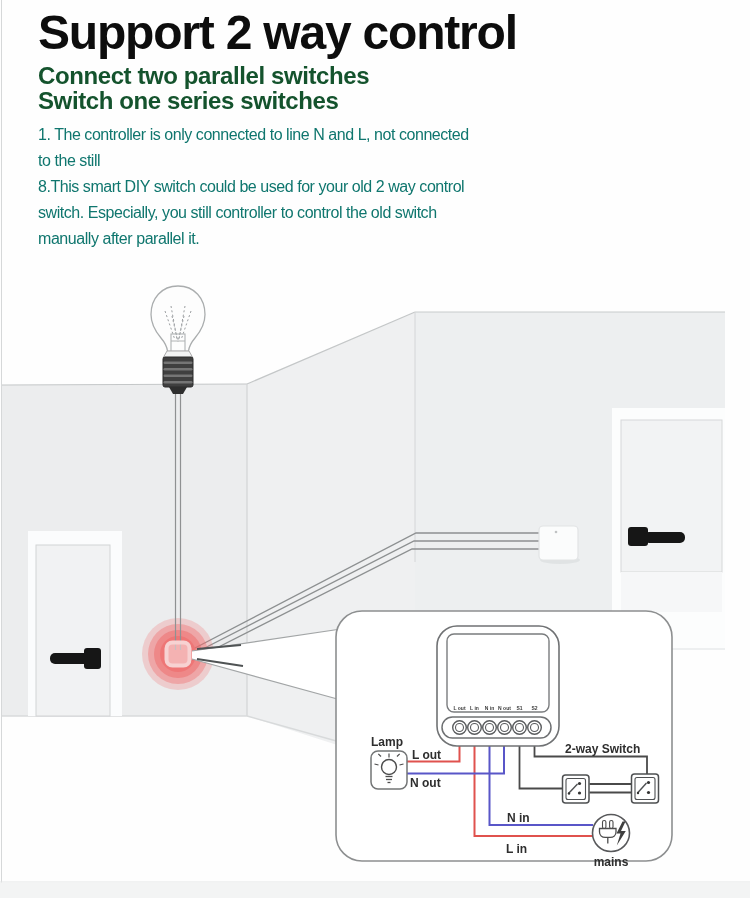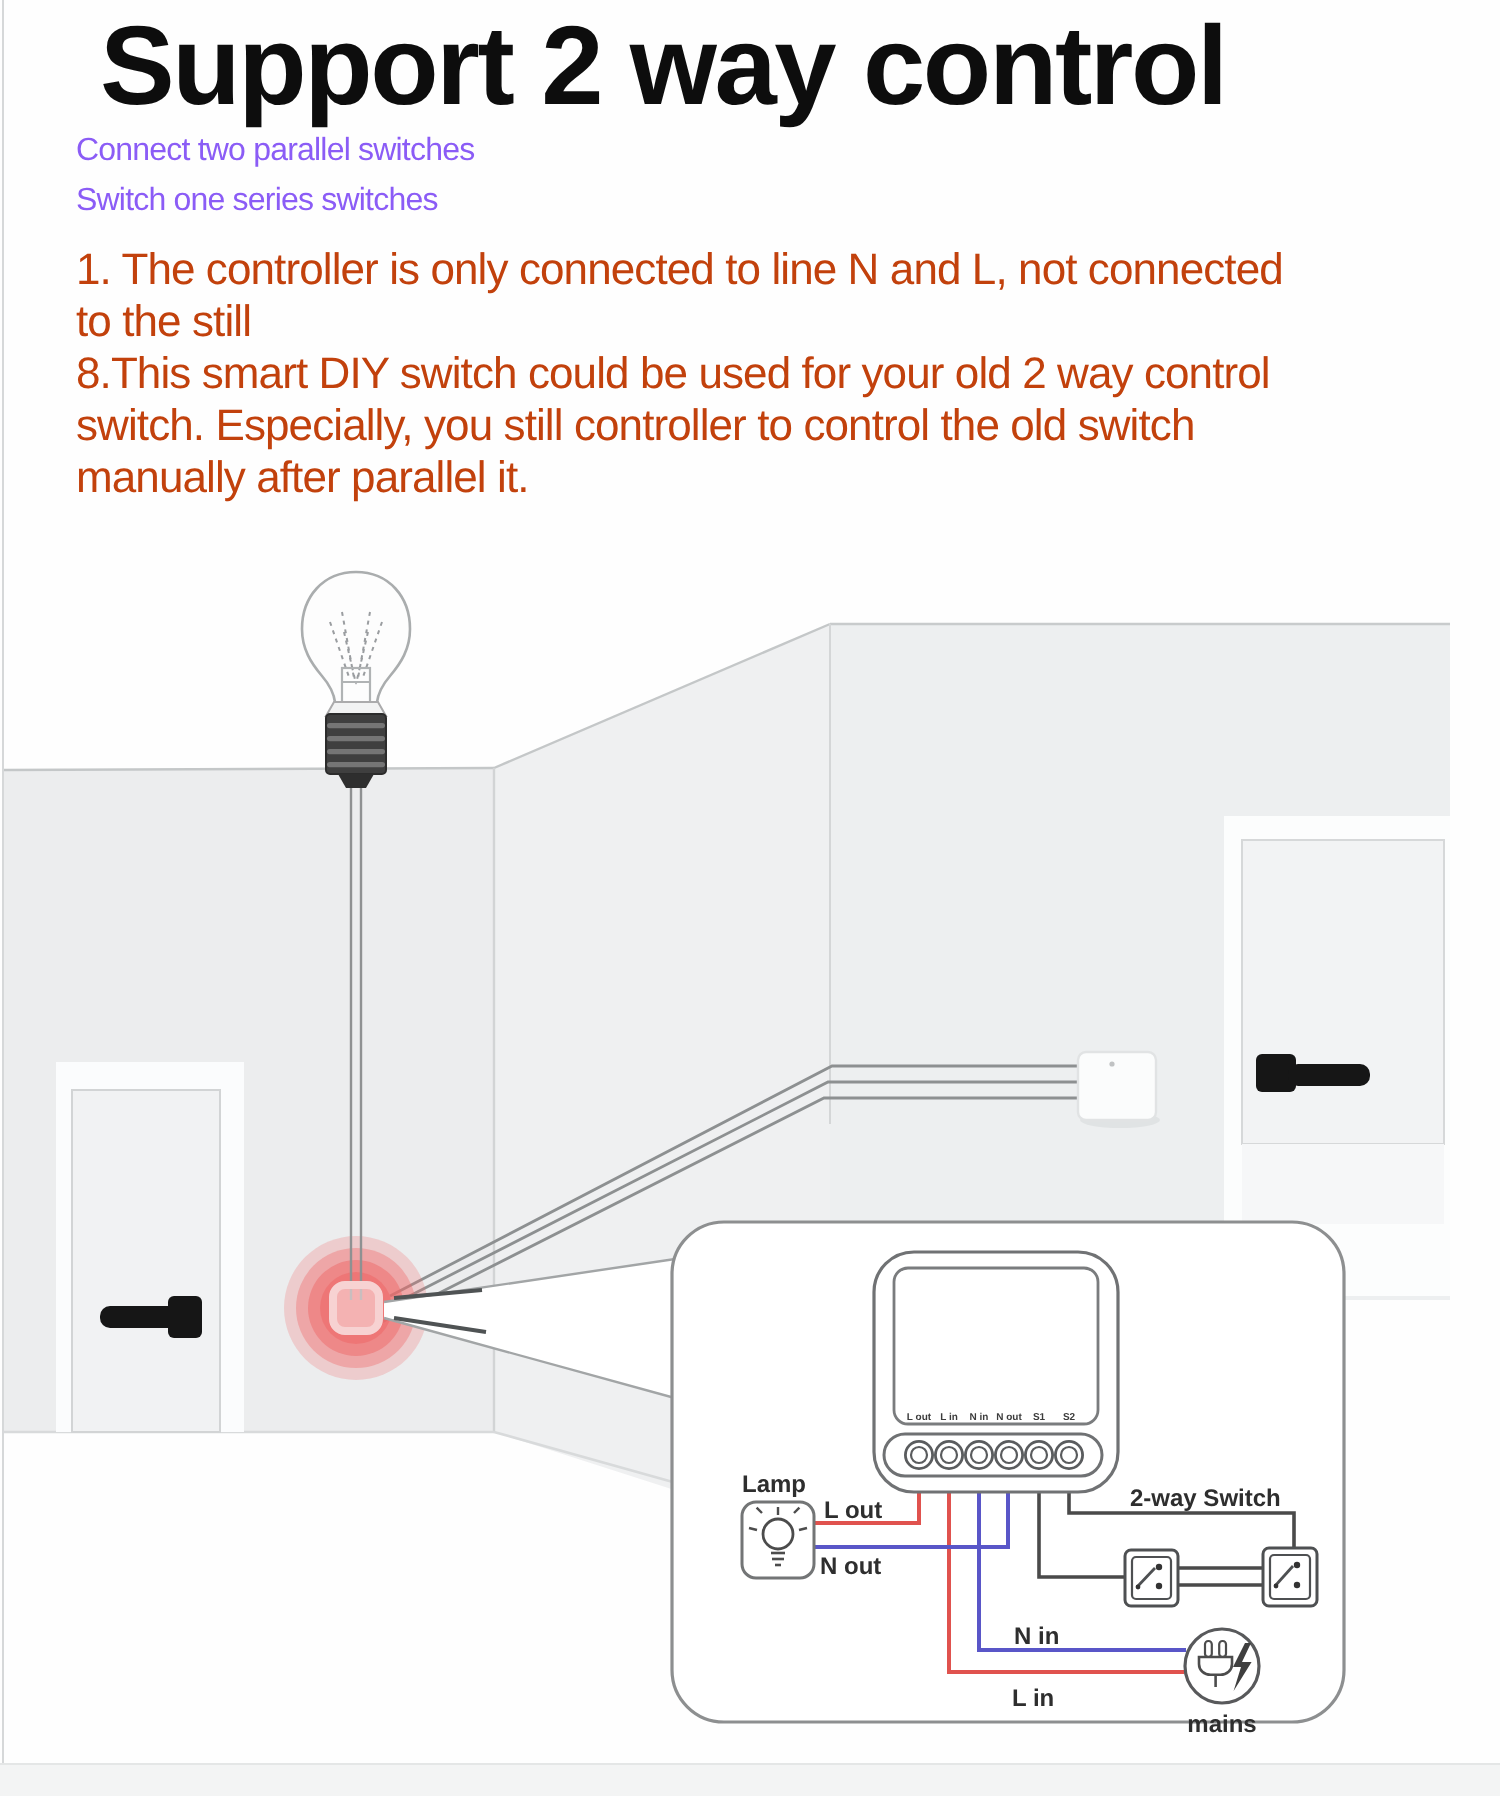--- a/index.html
+++ b/index.html
@@ -1,25 +1,25 @@
 <!DOCTYPE html>
 <html><head>
 <meta charset="utf-8">
 <style>
   html,body{margin:0;padding:0;}
   body{width:750px;height:898px;background:#ffffff;overflow:hidden;position:relative;
        font-family:"Liberation Sans", sans-serif;}
   .page{position:absolute;inset:0;width:750px;height:898px;background:#fefefe;}
   .left-border{position:absolute;left:1px;top:0;width:1px;height:898px;background:#d6d8d9;}
   .header{position:absolute;left:38px;top:10px;right:10px;}
-  .title{font-size:56px;font-weight:700;color:#0d0d0d;letter-spacing:-1.2px;line-height:46px;
-         white-space:nowrap;margin-left:12px;}
-  .subtitle{margin-top:7px;font-size:16px;color:#8b5cf6;letter-spacing:-0.4px;line-height:25px;}
+  .title{font-size:48px;font-weight:700;color:#0d0d0d;letter-spacing:-1.2px;line-height:46px;
+         white-space:nowrap;}
+  .subtitle{margin-top:7px;font-size:24px;color:#14532d;letter-spacing:-0.4px;line-height:25px;font-weight:bold;}
   .subtitle div{white-space:nowrap;}
-  .notes{margin-top:9px;font-size:22px;color:#c2410c;letter-spacing:-0.45px;line-height:26px;}
+  .notes{margin-top:9px;font-size:16px;color:#0f766e;letter-spacing:-0.45px;line-height:26px;}
   .notes div{white-space:nowrap;}
   .scene{position:absolute;left:0;top:0;width:750px;height:898px;}
   .scene text{font-family:"Liberation Sans", sans-serif;}
   .dlabel{font-size:12px;font-weight:bold;fill:#2e2e2e;}
   .tlabel{font-size:5px;font-weight:bold;fill:#3c3c3c;}
 </style>
 </head>
 <body>
 
 <div class="page">

